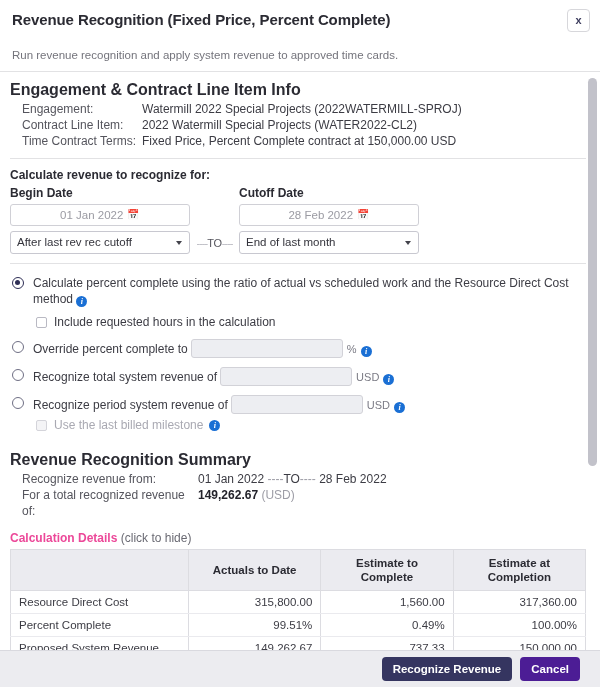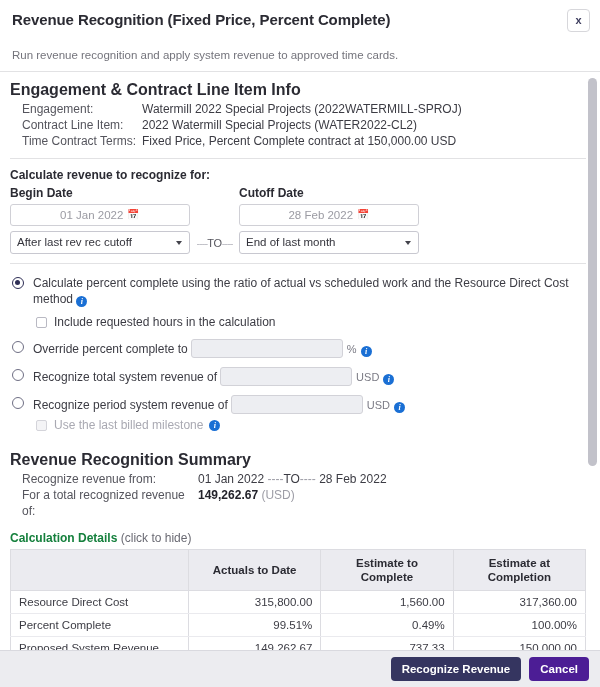--- a/index.html
+++ b/index.html
@@ -214,21 +214,21 @@
   
   .summary { padding: 8px 0 8px 0; }
   .sum-row { display: flex; line-height: 16px; padding-left: 12px; }
   .sum-label { width: 176px; color: #55555d; font-size: 12px; }
   .sum-val { font-size: 12px; color: #3c3c44; }
   .sum-val.b { font-weight: bold; color: #23232b; }
   .muted { color: #9d9da6; }
 
   
   .det-head { padding: 4px 0 4px 0; font-size: 12px; }
-  .det-head b { color: #15803d; }
+  .det-head b { color: #ec4899; }
   .det-head .hint { color: #6a6a73; }
   table.det {
     width: 100%;
     border-collapse: collapse;
     table-layout: fixed;
     border: 1px solid #dcdce1;
     font-size: 11.5px;
   }
   table.det th {
     background: #ebebf0;
@@ -259,21 +259,21 @@
 
   
   .dlg-footer {
     flex: 0 0 auto;
     height: 37px;
     background: #ececf0;
     border-top: 1px solid #d9d9df;
     display: flex;
     align-items: center;
     justify-content: flex-end;
-    padding-right: 11px;
+    padding-right: 20px;
     gap: 8px;
   }
   .btn {
     border: none;
     border-radius: 4px;
     font-family: "Liberation Sans", sans-serif;
     font-size: 11.5px;
     font-weight: bold;
     color: #ffffff;
     padding: 5px 11px;

